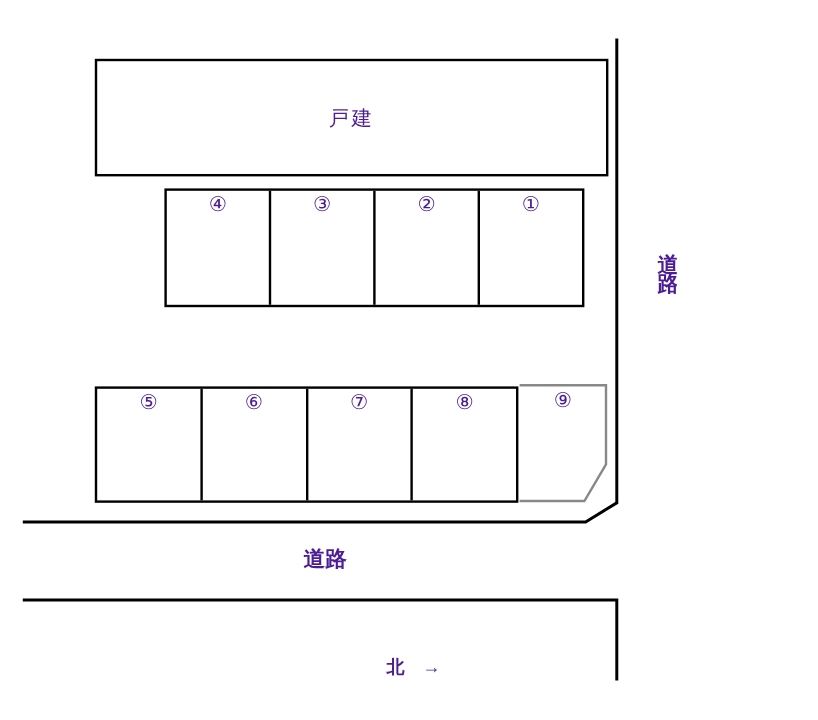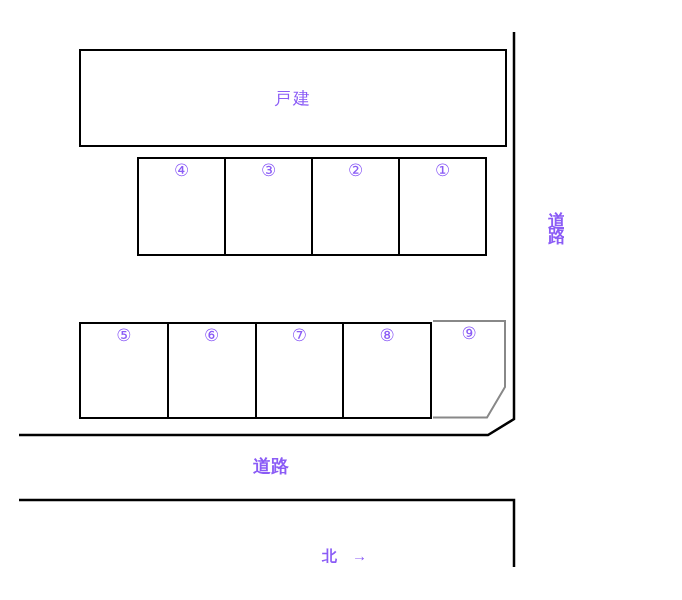--- a/index.html
+++ b/index.html
@@ -1,21 +1,21 @@
 <!DOCTYPE html>
 <html><head>
 <meta charset="utf-8">
 <style>
   html, body { margin: 0; padding: 0; background: #fff; }
   .canvas {
     position: relative;
     width: 564px; height: 600px;
     background: #fff;
-    font-family: Liberation Serif, serif;
-    color: #8b5cf6;
+    font-family: Liberation Sans, sans-serif;
+    color: #4c1d95;
     overflow: hidden;
   }
   svg.lines { position: absolute; left: 0; top: 0; }
 
   .building {
     position: absolute;
     left: 79px; top: 49px;
     width: 428px; height: 98px;
     border: 2px solid #000;
     box-sizing: border-box;

